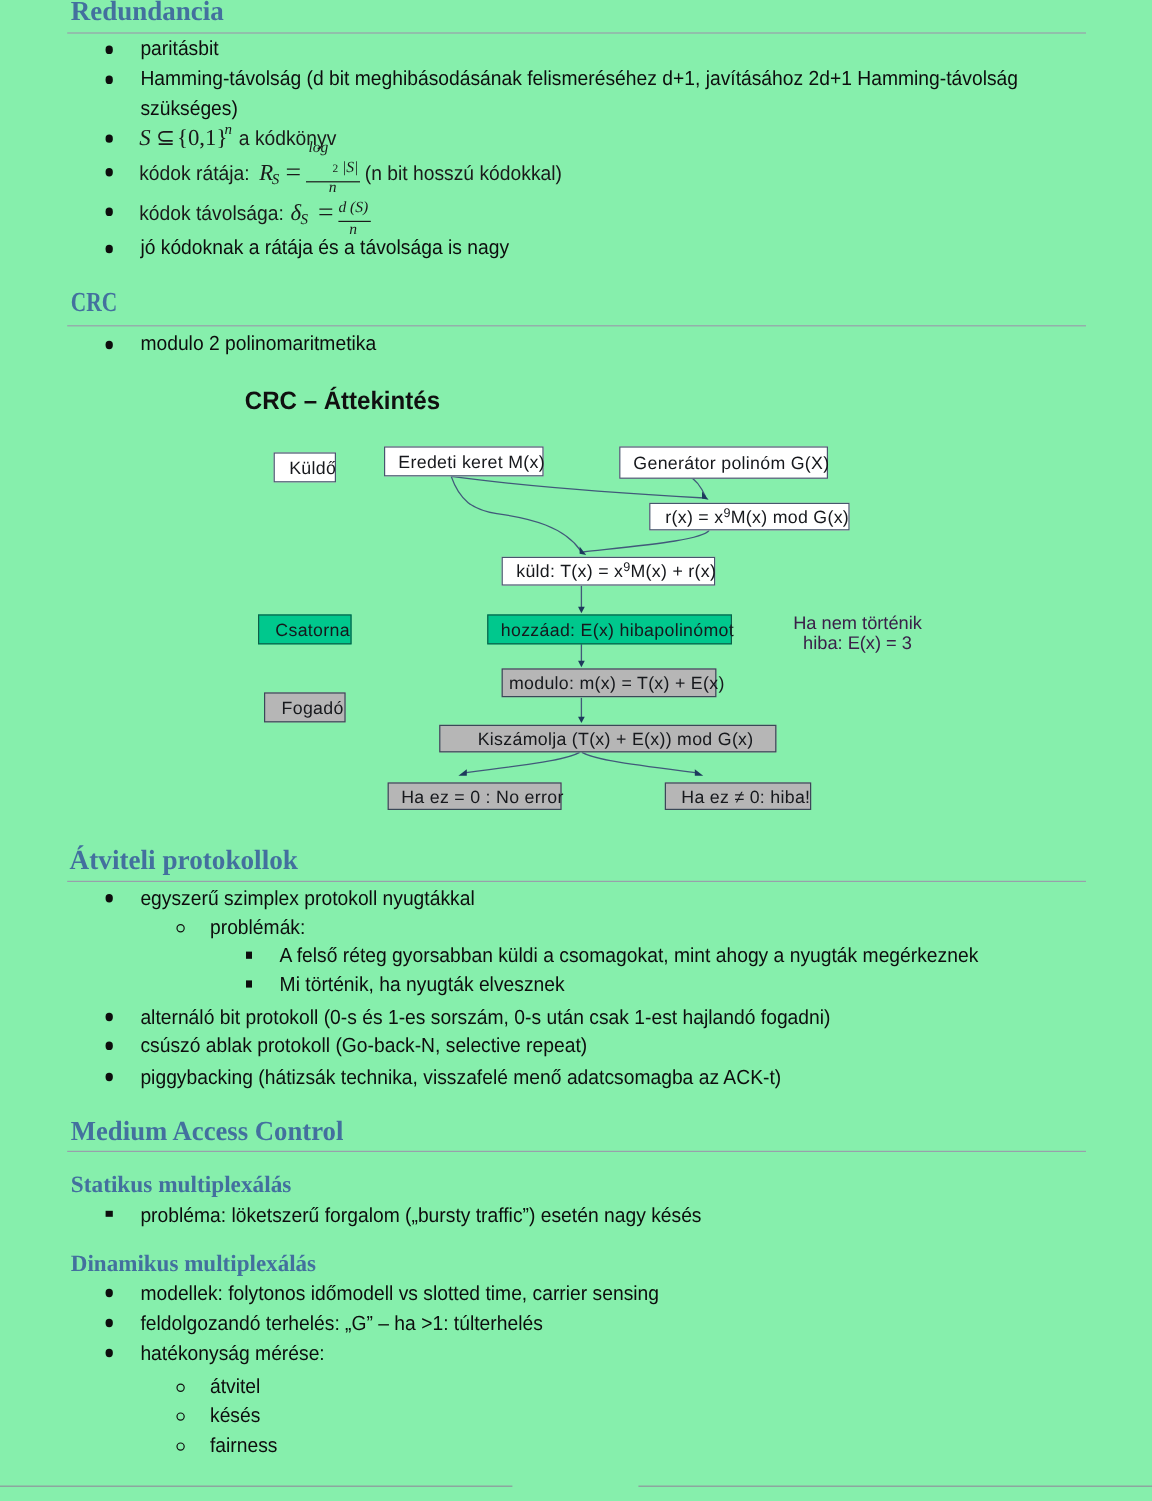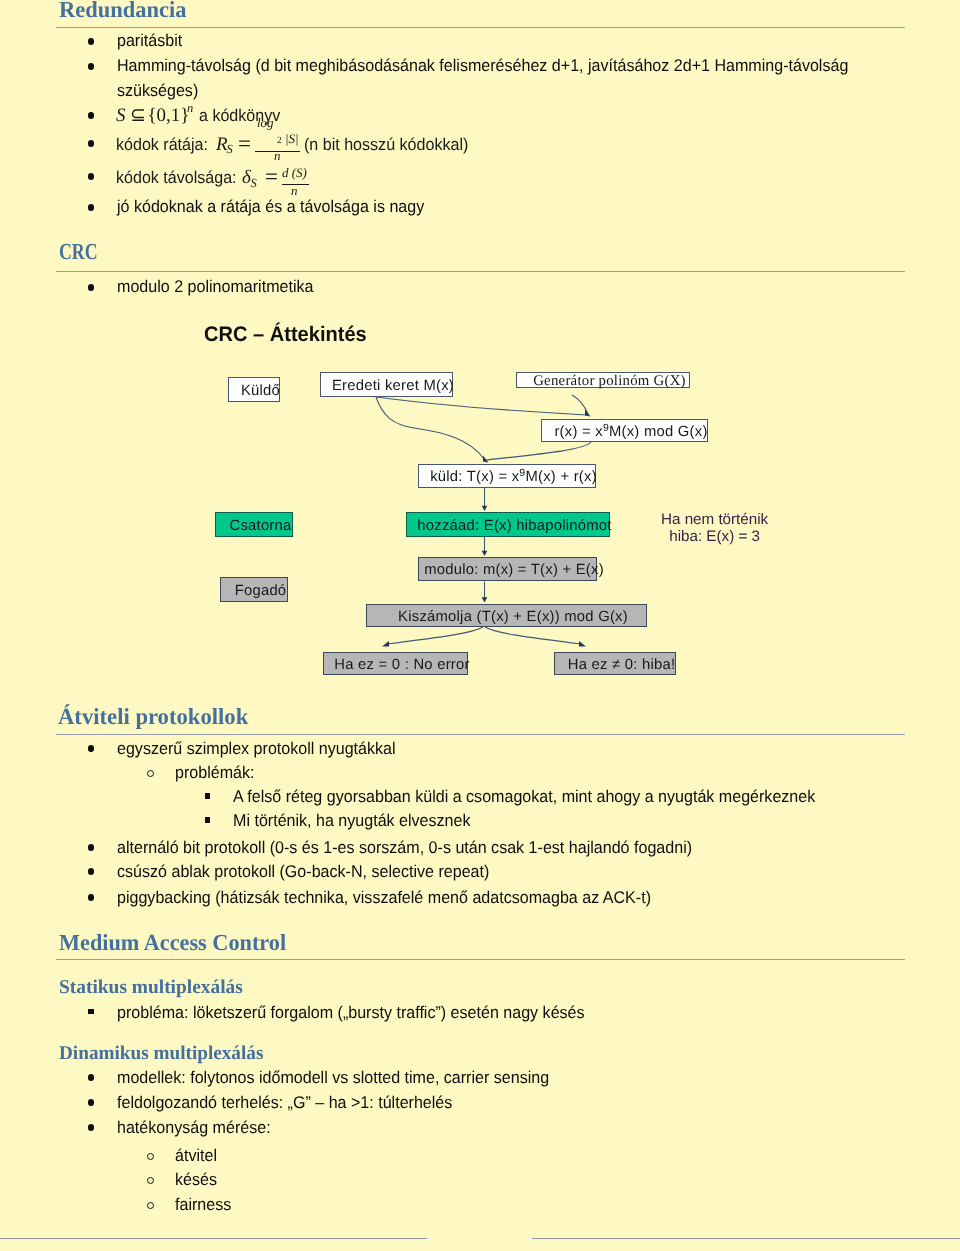--- a/index.html
+++ b/index.html
@@ -1,20 +1,20 @@
 <!DOCTYPE html>
 <html lang="hu"><head>
 <meta charset="utf-8">
 <title>Redundancia</title>
 <style>
   html,body{margin:0;padding:0;background:#fff;}
   body{width:960px;height:1251px;overflow:hidden;
        font-family:"Liberation Sans",sans-serif;color:#000;
        -webkit-font-smoothing:antialiased;text-rendering:geometricPrecision;}
-  .page{position:relative;width:960px;height:1251px;background:#fef9c3;
+  .page{position:relative;width:960px;height:1251px;background:#86efac;
         transform:translateZ(0);}
 
   
   .h1{position:absolute;font-family:"Liberation Serif",serif;font-weight:bold;
       color:#43709e;line-height:1;white-space:nowrap;transform-origin:left top;}
   .h2{position:absolute;font-family:"Liberation Serif",serif;font-weight:bold;
       color:#43709e;line-height:1;white-space:nowrap;transform-origin:left top;}
   .hrule{position:absolute;height:1.3px;background:#98a0ab;}
 
   
@@ -137,21 +137,21 @@
         <path d="M289.5 297.5 L 286.7 292.2 L 292.3 292.2 Z"></path>
         <path d="M187 341.5 L 194 336 L 194 341.5 Z"></path>
         <path d="M391 341.5 L 384 336 L 384 341.5 Z"></path>
       </g>
     </svg>
 
     <div class="pic-title" style="left:9px;top:19px;">CRC – Áttekintés</div>
 
     <div class="nb nb-w" style="left:33px;top:72px;width:52px;height:25px;">Küldő</div>
     <div class="nb nb-w" style="left:125px;top:67px;width:133px;height:25px;">Eredeti keret M(x)</div>
-    <div class="nb nb-w" style="left:321px;top:67px;width:174px;height:16px;font-family:Liberation Serif, serif;">Generátor polinóm G(X)</div>
+    <div class="nb nb-w" style="left:321px;top:67px;width:174px;height:27px;">Generátor polinóm G(X)</div>
 
     <div class="nb nb-w" style="left:346px;top:114px;width:167px;height:23px;">
       <span>r(x) = x</span>
         <span class="sup9">9</span>
         <span style="width:4px;display:inline-block;"></span>
         <span>M(x) mod G(x)</span>
     </div>
 
     <div class="nb nb-w" style="left:223px;top:159px;width:178px;height:24px;">
       <span>küld: T(x) = x</span>

